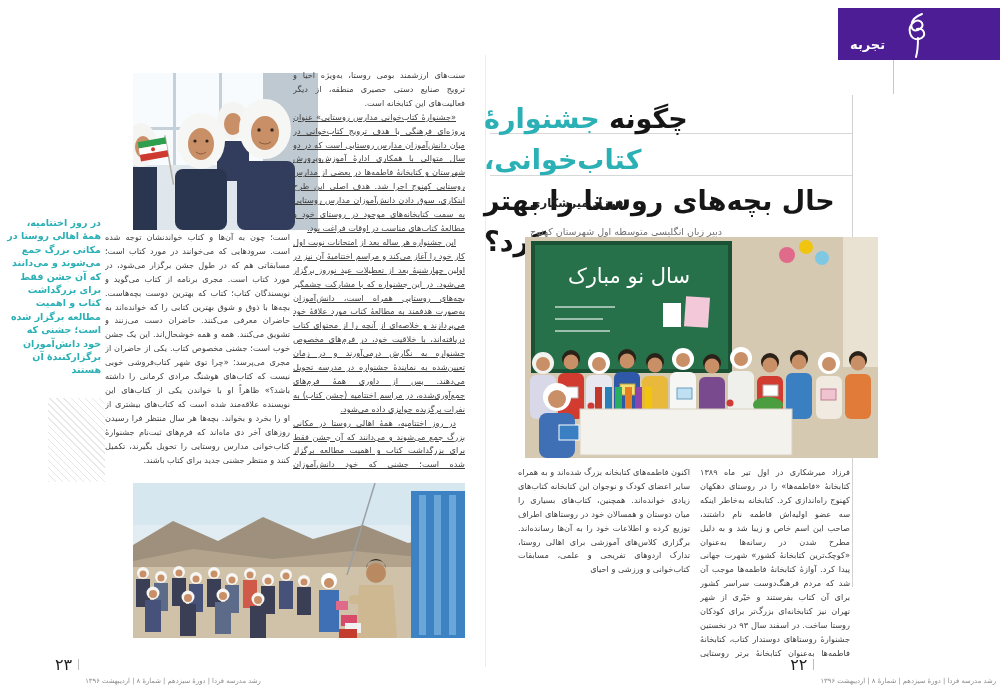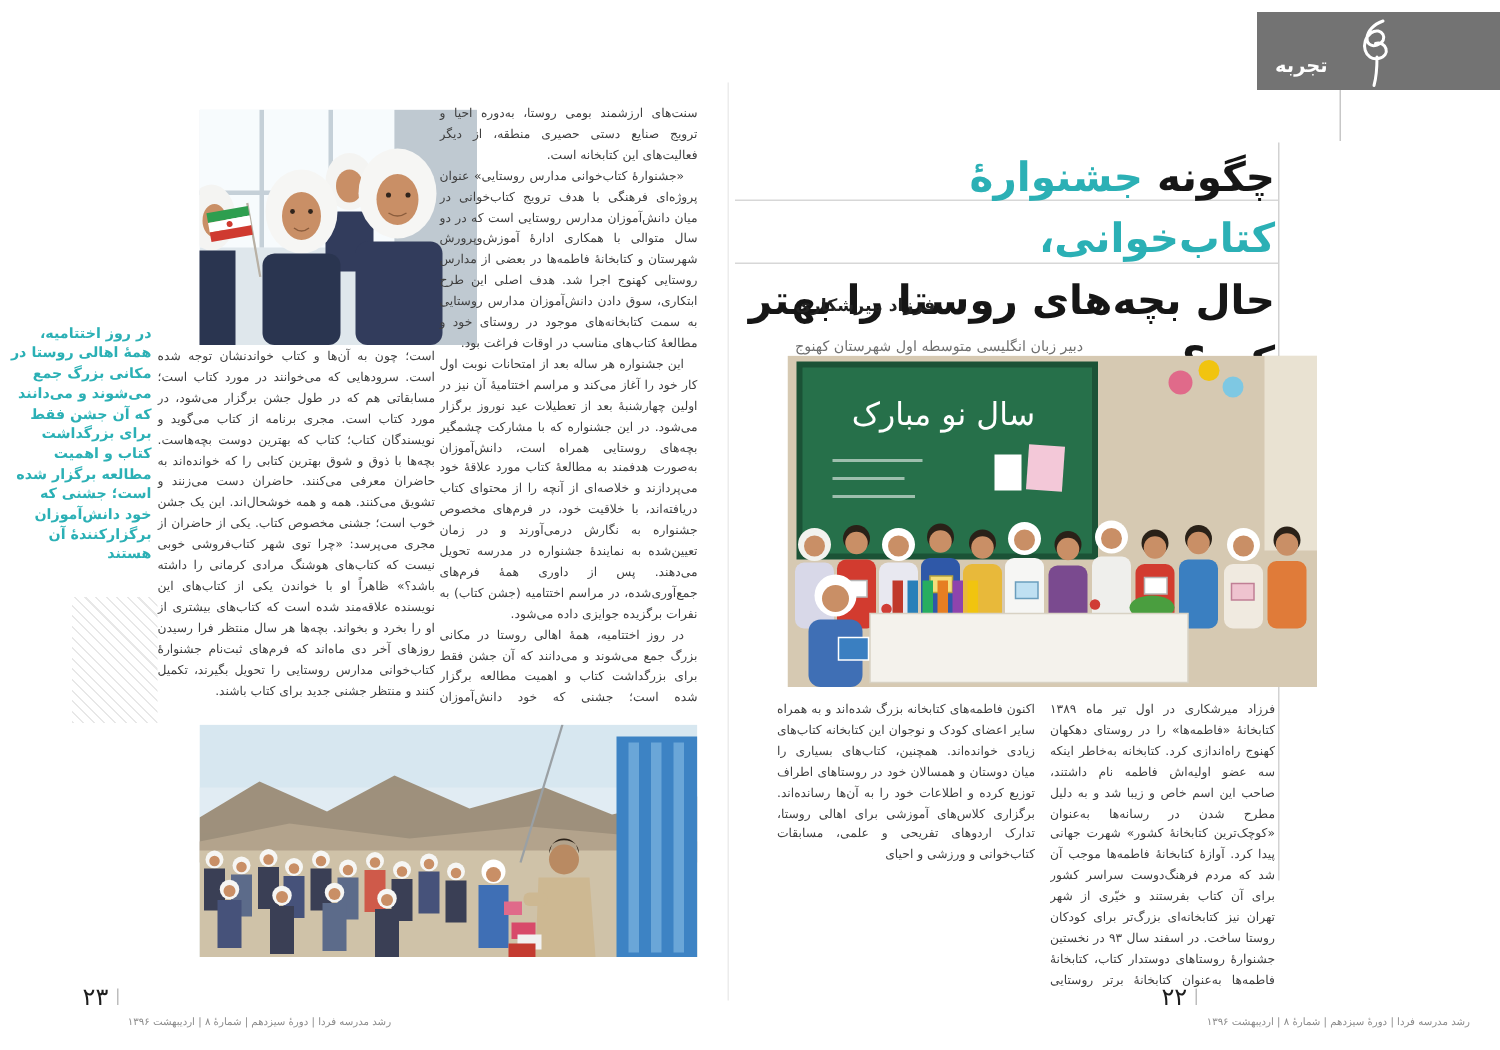--- a/index.html
+++ b/index.html
@@ -7,38 +7,38 @@
     font-family:"DejaVu Sans",sans-serif;overflow:hidden;margin:0 auto;}
   .abs{position:absolute;}
 
   
   .gutter{left:485px;top:55px;width:1px;height:612px;background:#ececec;}
   .vrule{left:852px;top:95px;width:1px;height:492px;background:#d2d2d2;}
   .tab-tail{left:893px;top:60px;width:1px;height:34px;background:#c7c7c7;}
   .hrule{height:1px;background:#d7d7d7;}
 
   
-  .tab{left:838px;top:8px;width:162px;height:52px;background:#737373;}
+  .tab{left:838px;top:8px;width:162px;height:52px;background:#4c1d95;}
   .tab-label{position:absolute;left:12px;bottom:8px;color:#ffffff;
     font-size:13px;font-weight:bold;direction:rtl;}
   .tab-icon{position:absolute;left:58px;top:3px;}
 
   
-  .title{right:150px;top:98px;width:366px;text-align:right;direction:rtl;
+  .title{right:150px;top:98px;width:366px;text-align:left;direction:rtl;
     font-weight:bold;font-size:27px;line-height:41px;color:#161616;letter-spacing:0;}
   .title .hl{color:#2bb0b5;}
   .byline{right:150px;top:196px;width:320px;text-align:left;direction:rtl;}
   .author{font-size:11.5px;font-weight:bold;color:#222;}
   .role{font-size:9.5px;color:#6f6f6f;margin-top:16px;}
 
   
   .body-text{font-size:8.2px;line-height:13.9px;text-align:justify;
     direction:rtl;color:#3f3f3f;overflow:hidden;}
   .body-text p{margin:0;}
-  .body-text p + p{text-indent:9px;}
+  .body-text p + p{text-indent:9px;text-decoration:underline;}
 
   .col-r1{left:700px;top:466px;width:150px;height:192px;}
   .col-r2{left:518px;top:466px;width:172px;height:192px;}
   .col-la{left:293px;top:69px;width:172px;height:404px;}
   .col-lb{left:105px;top:231px;width:185px;height:250px;}
 
   
   .pullquote{left:6px;top:216px;width:95px;direction:rtl;text-align:right;
     color:#2bb0b5;font-weight:bold;font-size:9.5px;line-height:13.4px;}
   .hatch{left:48px;top:398px;width:57px;height:84px;
@@ -47,21 +47,21 @@
   
   .photo{overflow:hidden;padding-left:28px;}
   .photo svg{display:block;}
   .photo-classroom{left:497px;top:237px;width:353px;height:221px;}
   .photo-girls{left:105px;top:73px;width:185px;height:157px;}
   .photo-outdoor{left:105px;top:483px;width:332px;height:155px;}
 
   
   .footer{top:644px;display:flex;align-items:center;gap:6px;}
   .footer-left{left:55px;}
-  .footer-right{right:20px;}
+  .footer-right{right:4px;}
   .pagenum{font-size:16px;font-weight:normal;color:#1d1d1d;}
   .fdiv{width:1px;height:11px;background:#bdbdbd;}
   .ftext{font-size:6.8px;color:#8b8b8b;direction:rtl;white-space:nowrap;margin-top:33px;}
 </style>
 </head>
 <body>
 
 <div class="canvas">
 
   <div class="abs gutter"></div>
@@ -249,21 +249,21 @@
         <rect x="8" y="77" width="28" height="6.5" fill="#cf3a30"></rect>
         <circle cx="22" cy="73.7" r="2" fill="#cf3a30"></circle>
       </g>
     </svg>
   </div>
 
   <div class="abs pullquote">در روز اختتامیه، همهٔ اهالی روستا در مکانی بزرگ جمع می‌شوند و می‌دانند که آن جشن فقط برای بزرگداشت کتاب و اهمیت مطالعه برگزار شده است؛ جشنی که خود دانش‌آموزان برگزارکنندهٔ آن هستند</div>
   <div class="abs hatch"></div>
 
   <div class="abs body-text col-la">
-    <p>سنت‌های ارزشمند بومی روستا، به‌دوره احیا و ترویج صنایع دستی حصیری منطقه، از دیگر فعالیت‌های این کتابخانه است.</p>
+    <p>سنت‌های ارزشمند بومی روستا، به‌ویژه احیا و ترویج صنایع دستی حصیری منطقه، از دیگر فعالیت‌های این کتابخانه است.</p>
     <p>«جشنوارهٔ کتاب‌خوانی مدارس روستایی» عنوان پروژه‌ای فرهنگی با هدف ترویج کتاب‌خوانی در میان دانش‌آموزان مدارس روستایی است که در دو سال متوالی با همکاری ادارهٔ آموزش‌وپرورش شهرستان و کتابخانهٔ فاطمه‌ها در بعضی از مدارس روستایی کهنوج اجرا شد. هدف اصلی این طرح ابتکاری، سوق دادن دانش‌آموزان مدارس روستایی به سمت کتابخانه‌های موجود در روستای خود و مطالعهٔ کتاب‌های مناسب در اوقات فراغت بود.</p>
     <p>این جشنواره هر ساله بعد از امتحانات نوبت اول کار خود را آغاز می‌کند و مراسم اختتامیهٔ آن نیز در اولین چهارشنبهٔ بعد از تعطیلات عید نوروز برگزار می‌شود. در این جشنواره که با مشارکت چشمگیر بچه‌های روستایی همراه است، دانش‌آموزان به‌صورت هدفمند به مطالعهٔ کتاب مورد علاقهٔ خود می‌پردازند و خلاصه‌ای از آنچه را از محتوای کتاب دریافته‌اند، با خلاقیت خود، در فرم‌های مخصوص جشنواره به نگارش درمی‌آورند و در زمان تعیین‌شده به نمایندهٔ جشنواره در مدرسه تحویل می‌دهند. پس از داوری همهٔ فرم‌های جمع‌آوری‌شده، در مراسم اختتامیه (جشن کتاب) به نفرات برگزیده جوایزی داده می‌شود.</p>
     <p>در روز اختتامیه، همهٔ اهالی روستا در مکانی بزرگ جمع می‌شوند و می‌دانند که آن جشن فقط برای بزرگداشت کتاب و اهمیت مطالعه برگزار شده است؛ جشنی که خود دانش‌آموزان برگزارکنندهٔ آن هستند. حال بچه‌ها هم خوب</p>
   </div>
   <div class="abs body-text col-lb">
     <p>است؛ چون به آن‌ها و کتاب خواندنشان توجه شده است. سرودهایی که می‌خوانند در مورد کتاب است؛ مسابقاتی هم که در طول جشن برگزار می‌شود، در مورد کتاب است. مجری برنامه از کتاب می‌گوید و نویسندگان کتاب؛ کتاب که بهترین دوست بچه‌هاست. بچه‌ها با ذوق و شوق بهترین کتابی را که خوانده‌اند به حاضران معرفی می‌کنند. حاضران دست می‌زنند و تشویق می‌کنند. همه و همه خوشحال‌اند. این یک جشن خوب است؛ جشنی مخصوص کتاب. یکی از حاضران از مجری می‌پرسد: «چرا توی شهر کتاب‌فروشی خوبی نیست که کتاب‌های هوشنگ مرادی کرمانی را داشته باشد؟» ظاهراً او با خواندن یکی از کتاب‌های این نویسنده علاقه‌مند شده است که کتاب‌های بیشتری از او را بخرد و بخواند. بچه‌ها هر سال منتظر فرا رسیدن روزهای آخر دی ماه‌اند که فرم‌های ثبت‌نام جشنوارهٔ کتاب‌خوانی مدارس روستایی را تحویل بگیرند، تکمیل کنند و منتظر جشنی جدید برای کتاب باشند.</p>
   </div>
 
   <div class="abs photo photo-outdoor">
     <svg width="332" height="155" viewBox="0 0 332 155" preserveAspectRatio="none">

